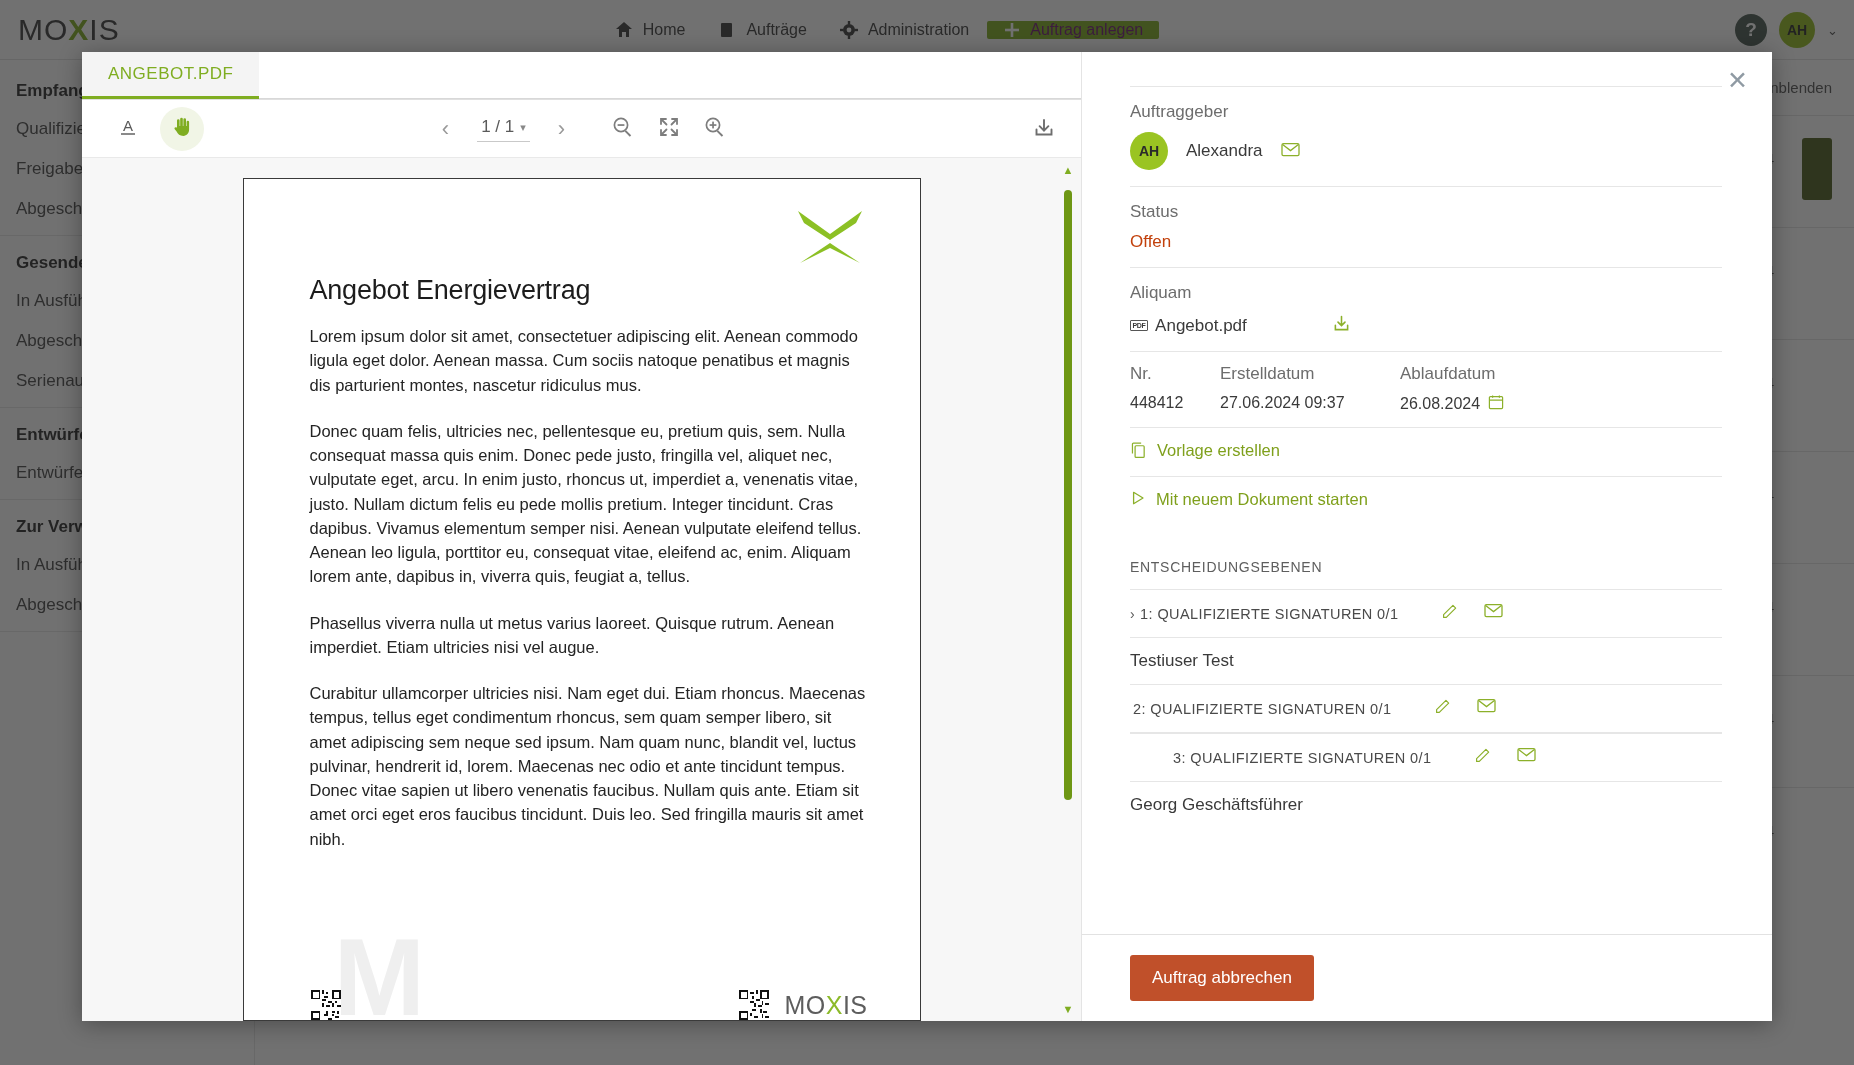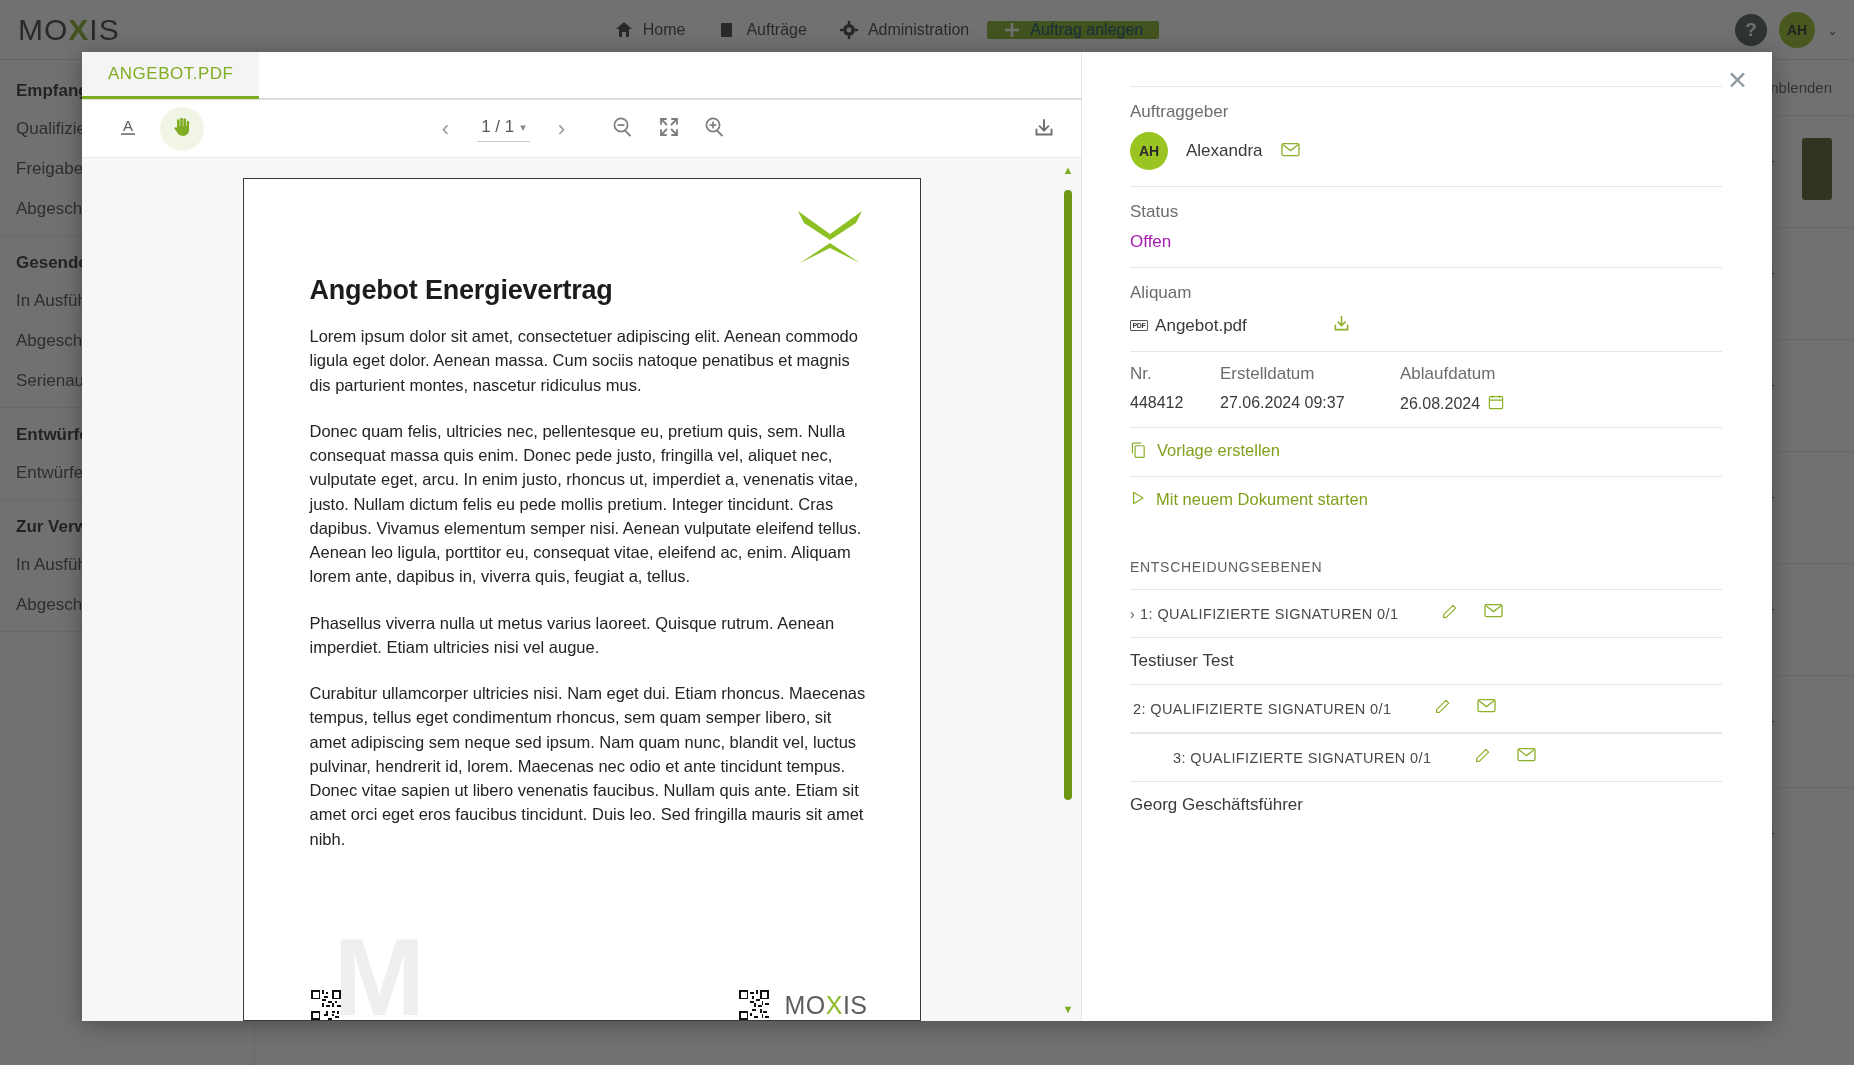--- a/index.html
+++ b/index.html
@@ -21,21 +21,21 @@
   .brand-text { font-size: 30px; letter-spacing: 1px; color: #3c3c3c; font-weight: 400; }
   .brand-x { color: #7fad21; font-weight: 700; }
 
   .topnav { display: flex; align-items: center; margin-left: 480px; gap: 4px; }
   .navitem {
     display: flex; align-items: center; gap: 9px; padding: 9px 14px;
     font-size: 16px; color: #3d3d3d; border-radius: 2px; cursor: pointer;
   }
   .navitem .ic { display: inline-flex; }
   .navitem.primary {
-    background: #7fad21; color: #0c4a6e; font-size: 16px; padding: 0 16px;
+    background: #7fad21; color: #701a75; font-size: 16px; padding: 0 16px;
   }
   .topright {
     position: absolute; right: 16px; top: 0; height: 60px;
     display: flex; align-items: center; gap: 12px;
   }
   .help-badge {
     width: 32px; height: 32px; border-radius: 50%; background: #4b5b52;
     color: #fff; display: flex; align-items: center; justify-content: center;
     font-size: 19px; font-weight: 700;
   }
@@ -127,21 +127,21 @@
   .vstage {
     flex: 1; background: #f7f7f7; position: relative; overflow: hidden;
     display: flex; justify-content: center;
   }
   .page {
     width: 678px; margin-top: 20px; background: #fff; border: 1px solid #3a3a3a;
     padding: 28px 52px 0 66px; position: relative;
   }
   .page-logo { position: absolute; right: 54px; top: 28px; }
   .doc-h1 {
-    font-size: 27px; font-weight: 700; color: #1c1c1c; margin: 68px 0 18px;
+    font-size: 27px; font-weight: 400; color: #1c1c1c; margin: 68px 0 18px;
     letter-spacing: -0.2px;
   }
   .doc-p { font-size: 16.5px; line-height: 1.47; color: #242424; margin-bottom: 22px; }
   .page-footer {
     position: absolute; left: 66px; right: 52px; bottom: 0; height: 40px;
     display: flex; align-items: flex-end; justify-content: space-between;
   }
   .qr { width: 32px; height: 30px; }
   .foot-right { display: flex; align-items: flex-end; gap: 14px; }
   .foot-logo { font-size: 25px; color: #5d5d5d; letter-spacing: .5px; }
@@ -171,21 +171,21 @@
   .det-title { font-size: 26px; color: #7fa01c; font-weight: 400; margin-bottom: 16px; }
   .hr { height: 1px; background: #e6e6e6; }
   .fld-label { font-size: 17px; color: #6d6d6d; margin: 15px 0 10px; }
   .row-person { display: flex; align-items: center; gap: 18px; padding-bottom: 16px; }
   .av-lg {
     width: 38px; height: 38px; border-radius: 50%; background: #9ac422;
     display: flex; align-items: center; justify-content: center;
     font-size: 14px; font-weight: 700; color: #2a2a2a;
   }
   .person-name { font-size: 17px; color: #3a3a3a; }
-  .fld-value { font-size: 17px; color: #a21caf; padding-bottom: 15px; }
+  .fld-value { font-size: 17px; color: #c2410c; padding-bottom: 15px; }
   .doc-line { display: flex; align-items: center; padding-bottom: 13px; }
   .doc-name { font-size: 17px; color: #3a3a3a; display: flex; align-items: center; gap: 7px; }
   .pdf-tag {
     font-size: 7px; border: 1px solid #555; padding: 1px 1.5px; border-radius: 1px;
     line-height: 1.1; letter-spacing: -.3px; font-weight: 700;
   }
   .dl-green { margin-left: 84px; cursor: pointer; }
   .meta-grid { display: flex; padding: 12px 0 13px; }
   .meta-col { display: flex; flex-direction: column; gap: 10px; }
   .meta-h { font-size: 17px; color: #6d6d6d; }
@@ -573,14 +573,17 @@
                 <rect x="1" y="1.6" width="17" height="12" rx="1.4"></rect>
                 <path d="M1.6 2.6 9.5 8.6 17.4 2.6"></path>
               </svg>
           </span>
         </span>
       </div>
       <div class="hr"></div>
       <div class="lvl-name">Georg Geschäftsführer</div>
     </div>
 
+    <div class="det-footer">
+      <button class="btn-danger">Auftrag abbrechen</button>
+    </div>
   </div>
 </div>
 
 </body></html>

